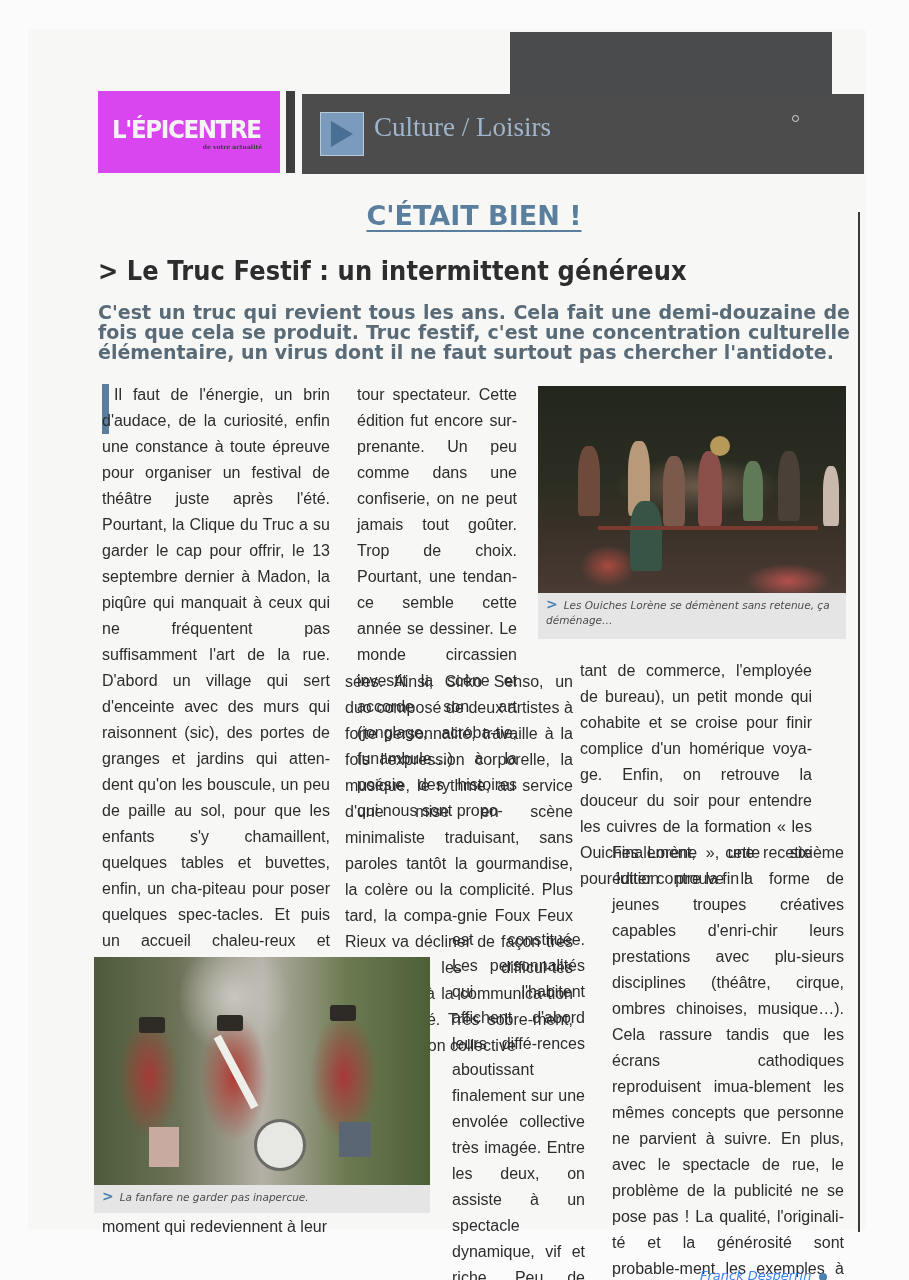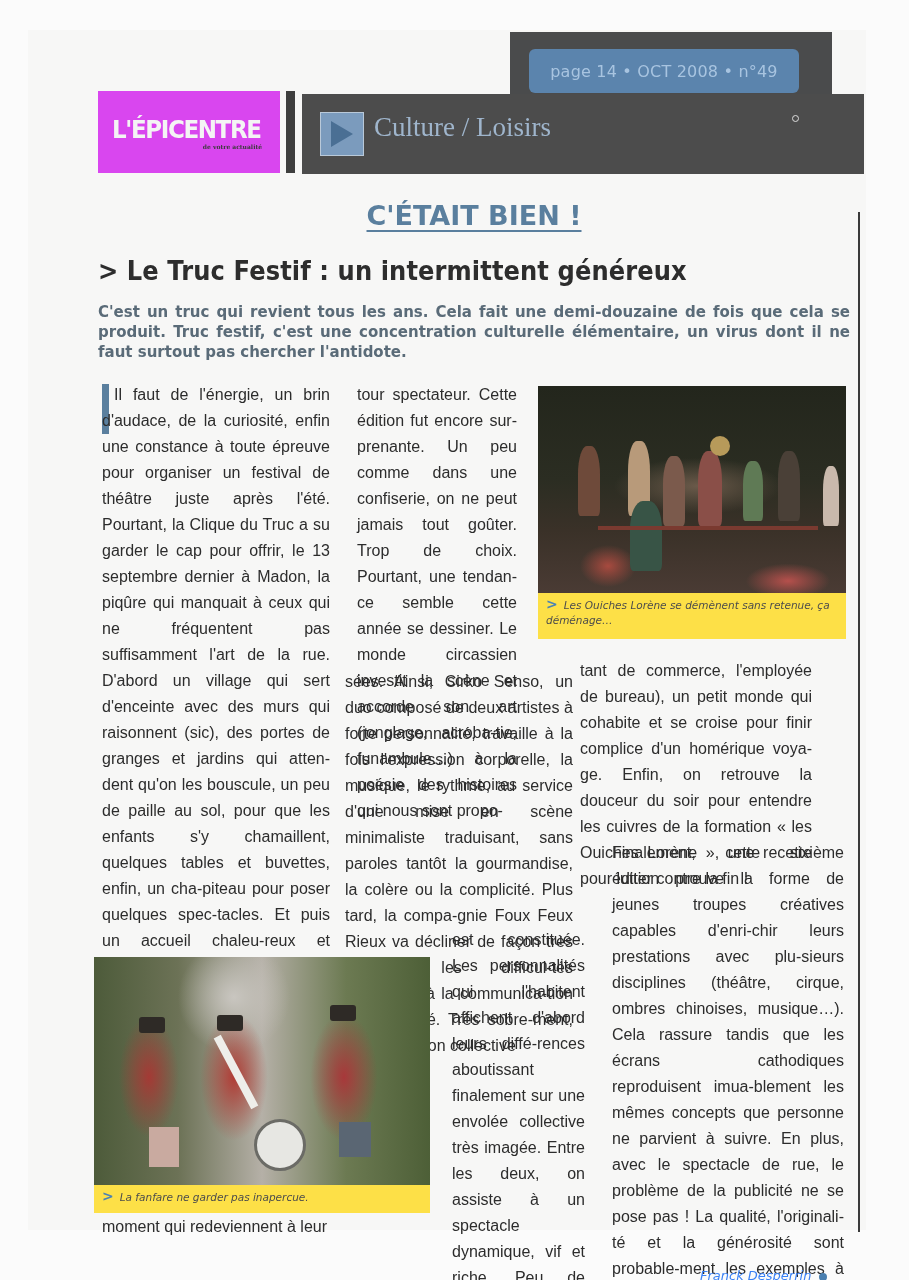--- a/index.html
+++ b/index.html
@@ -54,21 +54,21 @@
     color: #5a7f9e; font-weight: bold; font-size: 27px; text-decoration: underline;
     text-underline-offset: 5px; font-family: "DejaVu Sans", sans-serif;
   }
   .headline {
     position: absolute; left: 98px; top: 256px; font-weight: bold; font-size: 26px;
     color: #2d2d2d; font-family: "DejaVu Sans", sans-serif; letter-spacing: 0.1px;
     transform: scaleX(0.93); transform-origin: left; white-space: nowrap;
   }
   .lead {
     position: absolute; left: 98px; top: 302px; width: 752px; font-weight: bold;
-    font-size: 15px; line-height: 20px; color: #5a6b78;
+    font-size: 19px; line-height: 20px; color: #5a6b78;
     font-family: "DejaVu Sans", sans-serif; text-align: justify;
   }
 
   
   .col { position: absolute; font-family: "Liberation Sans", sans-serif; font-size: 16px; line-height: 26px; color: #2c2c2c; text-align: justify; hyphens: manual; }
   .col1 { left: 102px; top: 382px; width: 228px; }
   .col2a { left: 357px; top: 382px; width: 160px; }
   .col2b { left: 345px; top: 669px; width: 228px; }
   .col2c { left: 452px; top: 927px; width: 133px; }
   .col3a { left: 580px; top: 658px; width: 232px; }
@@ -87,41 +87,40 @@
   .photo2 { left: 94px; top: 957px; width: 336px; height: 228px;
     background:
       radial-gradient(ellipse 40px 80px at 55px 120px, #a43a35 0%, transparent 75%),
       radial-gradient(ellipse 45px 85px at 140px 120px, #b03c35 0%, transparent 75%),
       radial-gradient(ellipse 45px 85px at 250px 120px, #a8383a 0%, transparent 75%),
       radial-gradient(ellipse 80px 80px at 140px 40px, #c9c6c0 0%, transparent 70%),
       linear-gradient(90deg, #4d5b3a 0%, #6c7256 25%, #b5b0a7 50%, #6c7a52 75%, #4d5f37 100%);
   }
   .figure { position: absolute; border-radius: 40% 40% 10% 10%; }
   .caption {
-    position: absolute; background: #fde047; color: #4c4c4c;
+    position: absolute; background: #e5e5e5; color: #4c4c4c;
     font-family: "DejaVu Sans", sans-serif; font-style: italic; font-size: 10.5px; line-height: 15px;
   }
   .caption .chev { color: #4a82b4; font-style: normal; font-weight: bold; font-size: 14px; margin-right: 6px; }
   .caption1 { left: 538px; top: 593px; width: 300px; height: 42px; padding: 4px 0 0 8px; }
   .caption2 { left: 94px; top: 1185px; width: 328px; height: 24px; padding: 4px 0 0 8px; }
 
   .byline {
     position: absolute; left: 700px; top: 1268px; font-family: "DejaVu Sans", sans-serif;
     font-style: italic; font-size: 13px; color: #3b82f6;
   }
   .byline-dot { display: inline-block; width: 8px; height: 8px; border-radius: 50%; background: #4a7fb0; margin-left: 8px; vertical-align: middle; }
 </style>
 </head>
 <body>
 
 <div class="page">
   <div class="paper"></div>
 
   <div class="topbar"></div>
-  <div class="issue-pill">page 14 • OCT 2008 • n°49</div>
 
   <div class="logo-box">
     <div class="logo-text">L'ÉPICENTRE</div>
     <div class="logo-sub">de votre actualité</div>
   </div>
   <div class="divider-bar"></div>
   <div class="section-bar"></div>
   <div class="section-arrow-box">
     <svg width="26" height="28" viewBox="0 0 26 28">
         <polygon points="2,1 24,14 2,27" fill="#4a6f94"></polygon>

